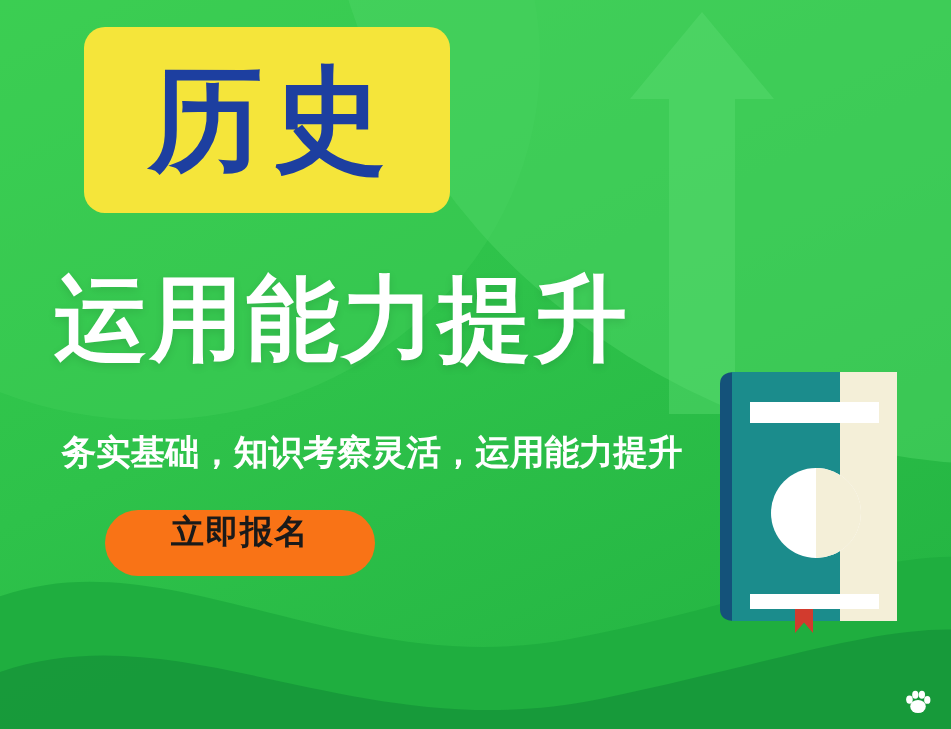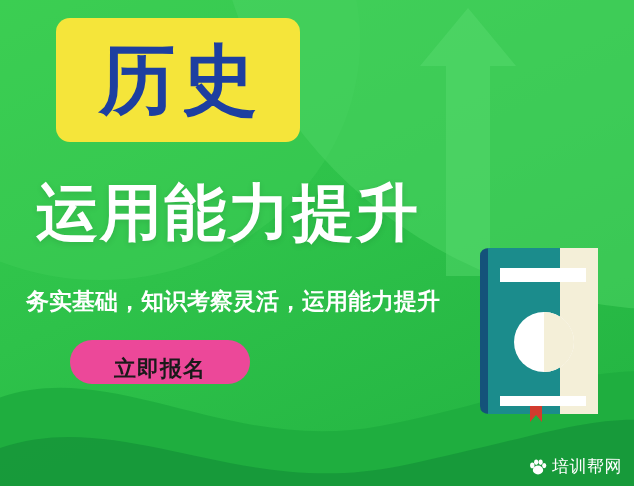--- a/index.html
+++ b/index.html
@@ -99,41 +99,41 @@
     color: #ffffff;
     letter-spacing: 2px;
     line-height: 1;
     white-space: nowrap;
     text-shadow: 0 2px 6px rgba(0,0,0,0.10);
   }
 
   
   .subtitle {
     position: absolute;
-    left: 26px;
+    left: 41px;
     top: 286px;
     font-family: "DejaVu Sans", "Liberation Sans", sans-serif;
     font-size: 23px;
     font-weight: bold;
     color: #ffffff;
     letter-spacing: 0px;
     white-space: nowrap;
   }
 
   
   .cta {
     position: absolute;
     left: 70px;
     top: 340px;
     width: 180px;
     height: 44px;
-    background: #ec4899;
+    background: #f97316;
     border-radius: 22px;
     display: flex;
-    align-items: flex-end;
+    align-items: flex-start;
     justify-content: center;
     cursor: pointer;
   }
   .cta-text {
     font-family: "DejaVu Sans", "Liberation Sans", sans-serif;
     font-size: 22px;
     font-weight: bold;
     color: #1a1a1a;
     letter-spacing: 1px;
   }
@@ -221,16 +221,15 @@
   <div class="watermark">
     <span class="wm-icon">
       <svg width="20" height="20" viewBox="0 0 20 20">
         <ellipse cx="10" cy="13" rx="5.2" ry="4.4" fill="#ffffff"></ellipse>
         <ellipse cx="4.3" cy="8.4" rx="2.2" ry="2.8" fill="#ffffff"></ellipse>
         <ellipse cx="8.2" cy="5.2" rx="2.1" ry="2.7" fill="#ffffff"></ellipse>
         <ellipse cx="12.6" cy="5.2" rx="2.1" ry="2.7" fill="#ffffff"></ellipse>
         <ellipse cx="16.2" cy="8.6" rx="2.1" ry="2.6" fill="#ffffff"></ellipse>
       </svg>
     </span>
-    <span class="wm-text">培训帮网</span>
   </div>
 
 </div>
 
 </body></html>

